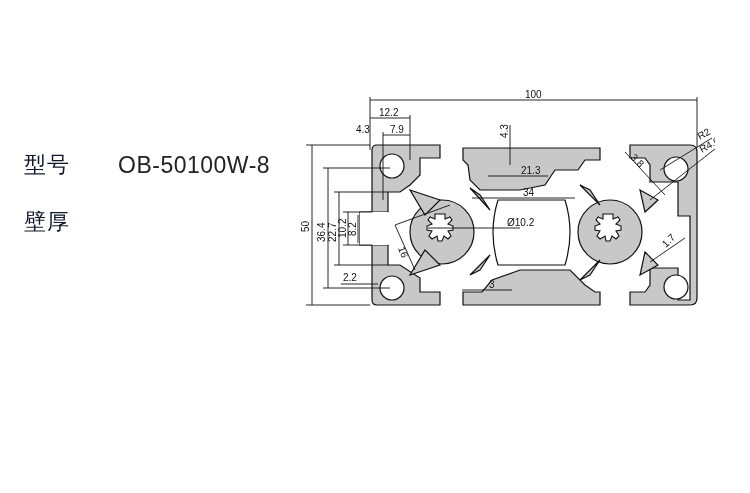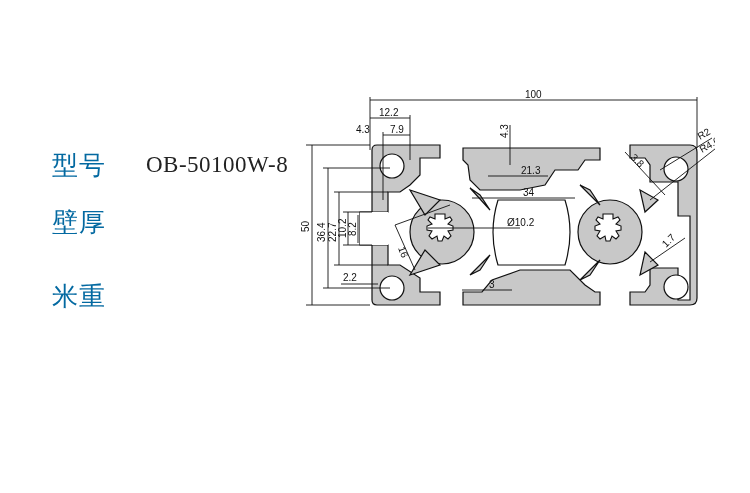--- a/index.html
+++ b/index.html
@@ -1,36 +1,35 @@
 <!DOCTYPE html>
 <html><head>
 <meta charset="utf-8">
 <style>
   html, body { margin: 0; padding: 0; background: #ffffff; }
   body { width: 750px; height: 493px; position: relative; overflow: hidden; }
   .specs { position: absolute; left: 24px; top: 150px; width: 280px; }
   .spec-row { position: absolute; left: 0; height: 30px; display: flex; align-items: center; white-space: nowrap; }
-  .spec-label { font-family: "DejaVu Serif", serif; font-size: 26px; color: #0369a1; width: 94px; letter-spacing: 1px; margin-left: 28px; }
-  .spec-value { font-family: Liberation Serif, serif; font-size: 23px; color: #222; letter-spacing: 0.5px; }
+  .spec-label { font-family: "DejaVu Serif", serif; font-size: 22px; color: #0f172a; width: 94px; letter-spacing: 1px; }
+  .spec-value { font-family: Liberation Sans, sans-serif; font-size: 23px; color: #222; letter-spacing: 0.5px; }
   .drawing { position: absolute; left: 295px; top: 85px; width: 420px; height: 240px; }
   .dim { font-family: "Liberation Sans", sans-serif; font-size: 10px; fill: #111; }
 </style>
 </head>
 <body>
 
 <div class="specs">
   <div class="spec-row" style="top:0px">
     <span class="spec-label">型号</span>
     <span class="spec-value">OB-50100W-8</span>
   </div>
   <div class="spec-row" style="top:57px">
     <span class="spec-label">壁厚</span>
   </div>
   <div class="spec-row" style="top:131px">
-    <span class="spec-label">米重</span>
   </div>
 </div>
 
 <svg class="drawing" viewBox="295 85 420 240" xmlns="http://www.w3.org/2000/svg">
   <g fill="#c8c8c8" stroke="#111" stroke-width="1.2">
 
     <path d="M372 150 Q372 145 377 145 L440 145 L440 158 L420 158 L420 175 L410 185 L400 192 L388 192 L388 212 L360 212 L360 245 L388 245 L388 265 L400 265 L420 278 L420 292 L440 292 L440 305 L377 305 Q372 305 372 300 Z"></path>
 
     <path d="M630 145 L690 145 Q697 145 697 152 L697 298 Q697 305 690 305 L630 305 L630 292 L645 292 L650 285 L650 268 L678 268 L678 300 L690 300 L690 216 L678 216 L678 182 L650 182 L650 165 L645 158 L630 158 Z"></path>
 

